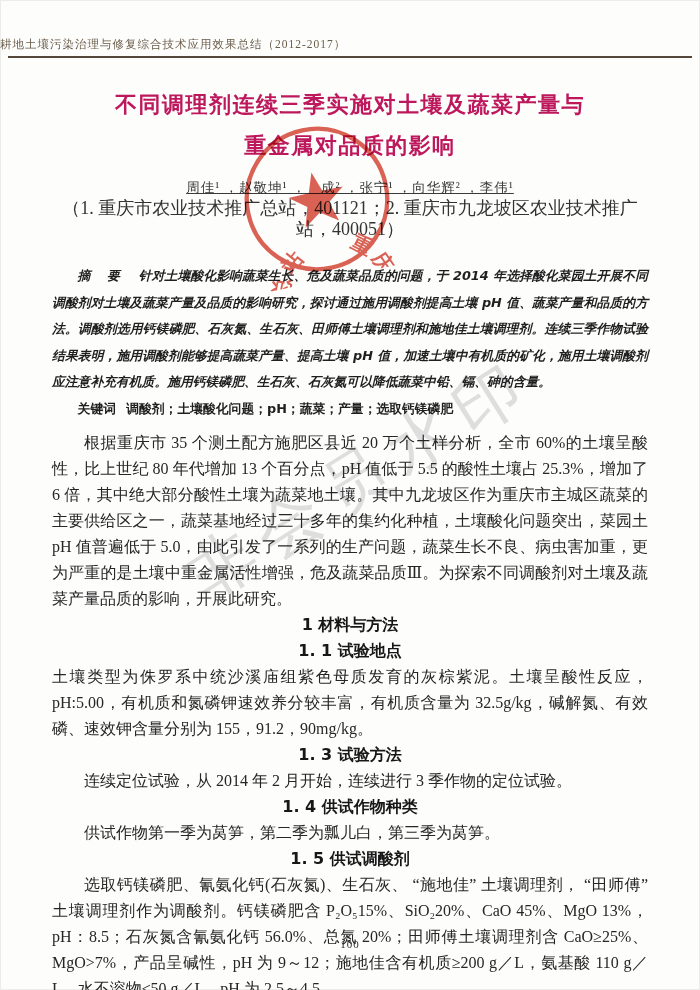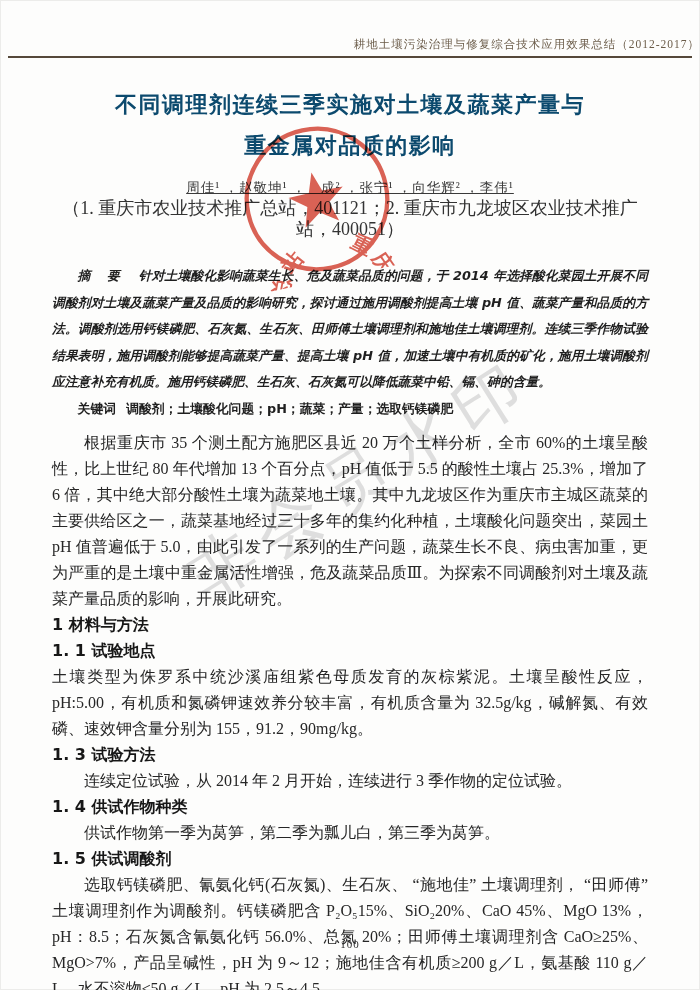--- a/index.html
+++ b/index.html
@@ -4,34 +4,34 @@
 <style>
   html,body{margin:0;padding:0;}
   body{
     width:700px;height:990px;position:relative;overflow:hidden;
     background:#fdfdfc;
     font-family:"Liberation Serif","DejaVu Serif",serif;
     color:#262626;
     box-shadow:inset 0 0 0 1px #ececea;
   }
   .doc-header{
-    position:absolute;top:37px;left:0;right:0;text-align:right;
-    font-size:11.5px;color:#6a5b48;letter-spacing:1px;padding-left:28px;
+    position:absolute;top:37px;left:0;right:0;text-align:left;
+    font-size:11.5px;color:#6a5b48;letter-spacing:1px;
   }
   .header-rule{
     position:absolute;top:56px;left:8px;right:8px;height:0;
     border-top:2px solid #55483a;
   }
   .content{
     position:absolute;left:52px;top:0;width:596px;
   }
   .title-block{
     margin-top:84px;text-align:center;
     font-family:"DejaVu Sans","Liberation Sans",sans-serif;
-    font-weight:bold;font-size:22px;line-height:41px;color:#0c4a6e;
+    font-weight:bold;font-size:22px;line-height:41px;color:#be185d;
     letter-spacing:1.5px;
   }
   .authors{
     margin-top:12px;text-align:center;font-size:13.5px;line-height:20px;
     color:#3a3a3a;letter-spacing:1px;text-decoration:underline;
   }
   .affiliation{
     text-align:center;font-size:18px;line-height:21px;color:#333;
   }
   .abstract{
@@ -45,21 +45,21 @@
     font-family:"DejaVu Sans","Liberation Sans",sans-serif;
     font-weight:bold;font-size:12.8px;line-height:26.5px;
     text-indent:2em;color:#1f1f1f;
   }
   .keywords .label{margin-right:0.8em;}
   .sections{
     margin-top:8px;font-size:16px;line-height:26px;text-align:justify;
   }
   .sections .h1,.sections .h2{
     font-family:"DejaVu Sans","Liberation Sans",sans-serif;
-    font-weight:bold;text-indent:0;text-align:left;color:#171717;
+    font-weight:bold;text-indent:0;text-align:center;color:#171717;
   }
   .sections .p{text-indent:2em;}
   .sections .p-flush{text-indent:0;}
   .page-number{
     position:absolute;top:938px;left:0;right:0;text-align:center;
     font-size:11px;color:#2e2e2e;letter-spacing:1px;
   }
   
   .watermark{
     position:absolute;left:90px;top:443px;width:540px;

